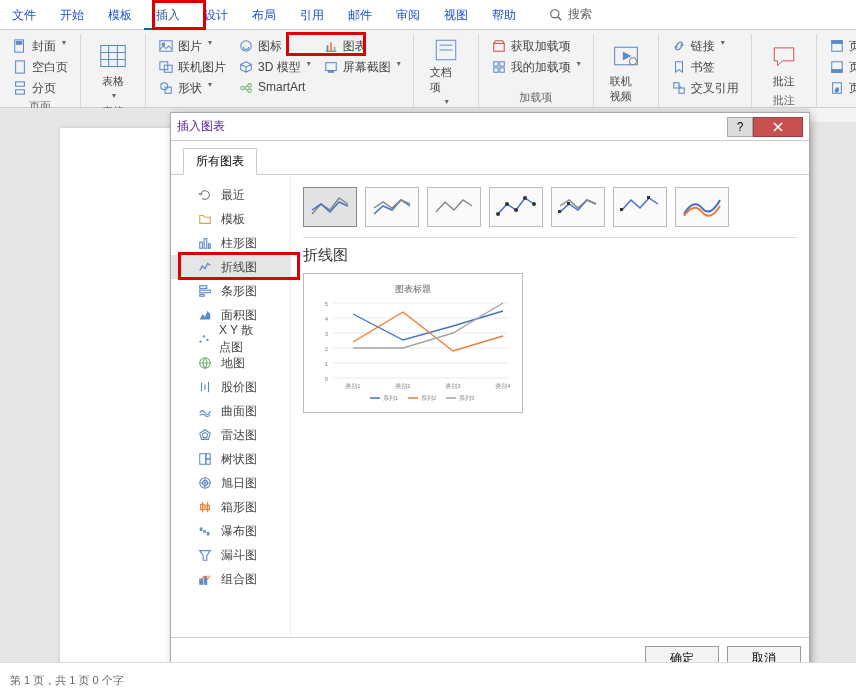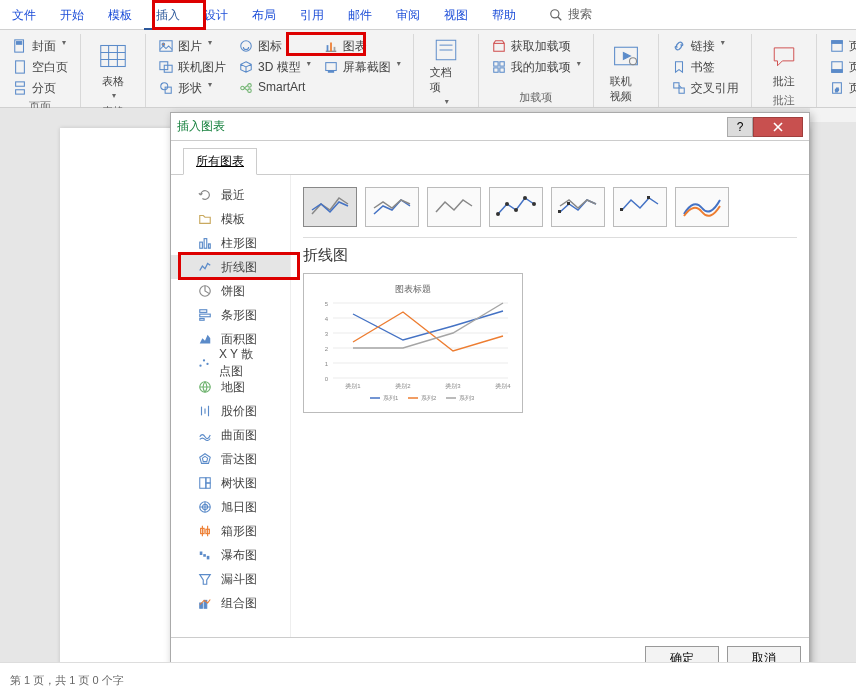--- a/index.html
+++ b/index.html
@@ -21,27 +21,27 @@
     .icon-box { width: 16px; height: 16px; display: inline-flex; align-items: center; justify-content: center; }
     .big-icon { width: 32px; height: 32px; display: flex; align-items: center; justify-content: center; }
     .chev { font-size: 8px; color: #666; margin-left: 2px; }
 
     
     .hl-red { position: absolute; border: 3px solid #d00; pointer-events: none; z-index: 50; }
 
     
     .dialog { position: absolute; top: 112px; left: 170px; width: 640px; height: 568px; background: #fff; border: 1px solid #aaa; box-shadow: 2px 2px 8px rgba(0,0,0,0.25); display: flex; flex-direction: column; }
     .dlg-title { height: 28px; background: #fff; border-bottom: 1px solid #ccc; display: flex; align-items: center; padding: 0 6px; justify-content: space-between; }
-    .dlg-title-text { color: #15803d; }
+    .dlg-title-text { color: #4c1d95; }
     .dlg-title-right { display: flex; gap: 0; }
     .dlg-help { width: 26px; height: 20px; background: #dcdcdc; border: 1px solid #aaa; display: flex; align-items: center; justify-content: center; cursor: pointer; font-size: 12px; }
     .dlg-close { width: 50px; height: 20px; background: #c8504f; border: 1px solid #a03e3d; display: flex; align-items: center; justify-content: center; cursor: pointer; color: #fff; font-weight: bold; }
     .dlg-body { flex: 1; display: flex; flex-direction: column; }
     .dlg-tabs { display: flex; border-bottom: 1px solid #ccc; padding: 6px 12px 0; }
-    .dlg-tab { border: 1px solid #ccc; border-bottom: 1px solid #fff; background: #fff; padding: 4px 12px; position: relative; top: 1px; font-size: 12px; cursor: pointer; text-decoration: underline; }
+    .dlg-tab { border: 1px solid #ccc; border-bottom: 1px solid #fff; background: #fff; padding: 4px 12px; position: relative; top: 1px; font-size: 12px; cursor: pointer; }
     .dlg-main { flex: 1; display: flex; }
     .dlg-left { width: 120px; border-right: 1px solid #eee; padding: 8px 0; overflow: hidden; }
     .cat-item { display: flex; align-items: center; gap: 8px; padding: 3px 26px; cursor: pointer; color: #444; height: 24px; }
     .cat-item.selected { background: #e5e5e5; }
     .cat-icon { width: 16px; height: 16px; display: flex; align-items: center; justify-content: center; }
     .dlg-right { flex: 1; padding: 12px; display: flex; flex-direction: column; }
     .type-row { display: flex; gap: 8px; flex-wrap: wrap; border-bottom: 1px solid #ddd; padding-bottom: 10px; margin-bottom: 8px; }
     .type-thumb { width: 54px; height: 40px; border: 1px solid #bbb; background: #fafafa; display: flex; align-items: center; justify-content: center; cursor: pointer; }
     .type-thumb.selected { background: #e2e2e2; border-color: #888; }
     .type-title { font-size: 15px; color: #333; margin-bottom: 8px; }
@@ -410,29 +410,20 @@
             </span>
             <span>柱形图</span>
           </div>
         <div class="cat-item selected">
             <span class="cat-icon">
               <svg width="14" height="14" viewBox="0 0 16 16" fill="none" stroke="#5b8bc9" stroke-width="1.5">
                 <path d="M2 12 l3-5 3 3 3-6 3 2"></path>
               </svg>
             </span>
             <span>折线图</span>
-          </div>
-        <div class="cat-item">
-            <span class="cat-icon">
-              <svg width="14" height="14" viewBox="0 0 16 16" fill="none" stroke="#888" stroke-width="1.3">
-                <circle cx="8" cy="8" r="6"></circle>
-                <path d="M8 2 v6 l5 3"></path>
-              </svg>
-            </span>
-            <span>饼图</span>
           </div>
         <div class="cat-item">
             <span class="cat-icon">
               <svg width="14" height="14" viewBox="0 0 16 16" fill="none" stroke="#5b8bc9" stroke-width="1.3">
                 <rect x="2" y="2" width="8" height="3"></rect>
                 <rect x="2" y="7" width="12" height="3"></rect>
                 <rect x="2" y="12" width="5" height="2"></rect>
               </svg>
             </span>
             <span>条形图</span>

